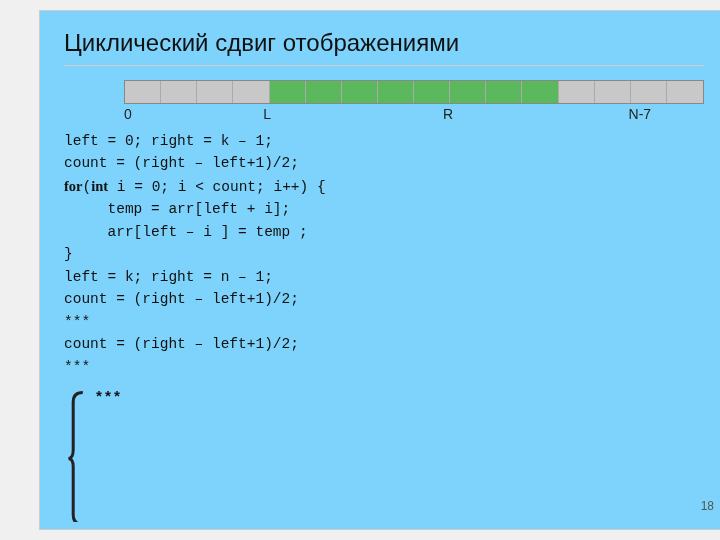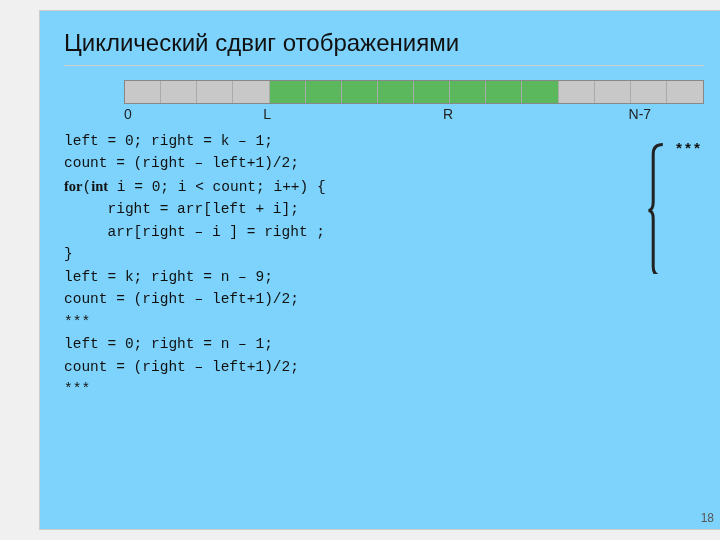--- a/index.html
+++ b/index.html
@@ -78,21 +78,21 @@
 
     .bar-label {
       position: absolute;
       font-size: 14px;
       color: #222;
     }
 
     
     .code-area {
       display: flex;
-      flex-direction: row;
+      flex-direction: column;
       flex: 1;
       margin-top: 2px;
     }
 
     .code-block {
       flex: 1;
       font-family: 'Courier New', Courier, monospace;
       font-size: 14.5px;
       line-height: 1.55;
       color: #111;
@@ -130,21 +130,21 @@
     .stars-text {
       font-family: 'Courier New', Courier, monospace;
       font-size: 15px;
       font-weight: bold;
       margin-left: 4px;
       color: #111;
     }
 
     .page-number {
       position: absolute;
-      bottom: 4px;
+      bottom: 16px;
       right: 14px;
       font-size: 12px;
       color: #555;
     }
   </style>
 </head>
 <body>
 
 <div class="slide">
   <div class="slide-title">Циклический сдвиг отображениями</div>
@@ -175,27 +175,26 @@
       <span class="bar-label" style="left:55%">R</span>
       <span class="bar-label" style="left:87%">N-7</span>
     </div>
   </div>
 
   <div class="code-area">
     <div class="code-block">
       <div class="code-line">left = 0; right = k – 1;</div>
       <div class="code-line">count = (right – left+1)/2;</div>
       <div class="code-line"><span class="kw">for</span>(<span class="kw">int</span> i = 0; i &lt; count; i++) {</div>
-      <div class="code-line">     right = arr[left + i];</div>
-      <div class="code-line">     arr[right – i ] = right ;</div>
+      <div class="code-line">     temp = arr[left + i];</div>
+      <div class="code-line">     arr[left – i ] = temp ;</div>
       <div class="code-line">}</div>
-      <div class="code-line">left = k; right = n – 9;</div>
+      <div class="code-line">left = k; right = n – 1;</div>
       <div class="code-line">count = (right – left+1)/2;</div>
       <div class="code-line">***</div>
-      <div class="code-line">left = 0; right = n – 1;</div>
       <div class="code-line">count = (right – left+1)/2;</div>
       <div class="code-line">***</div>
     </div>
 
     <div class="side-annotation">
       <div class="brace-stars">
         <svg class="brace-svg" viewBox="0 0 20 110">
           <path d="M14,2 Q6,2 6,10 L6,50 Q6,57 2,57 Q6,57 6,64 L6,104 Q6,112 14,112" fill="none" stroke="#222" stroke-width="2.5"></path>
         </svg>
         <span class="stars-text">***</span>

